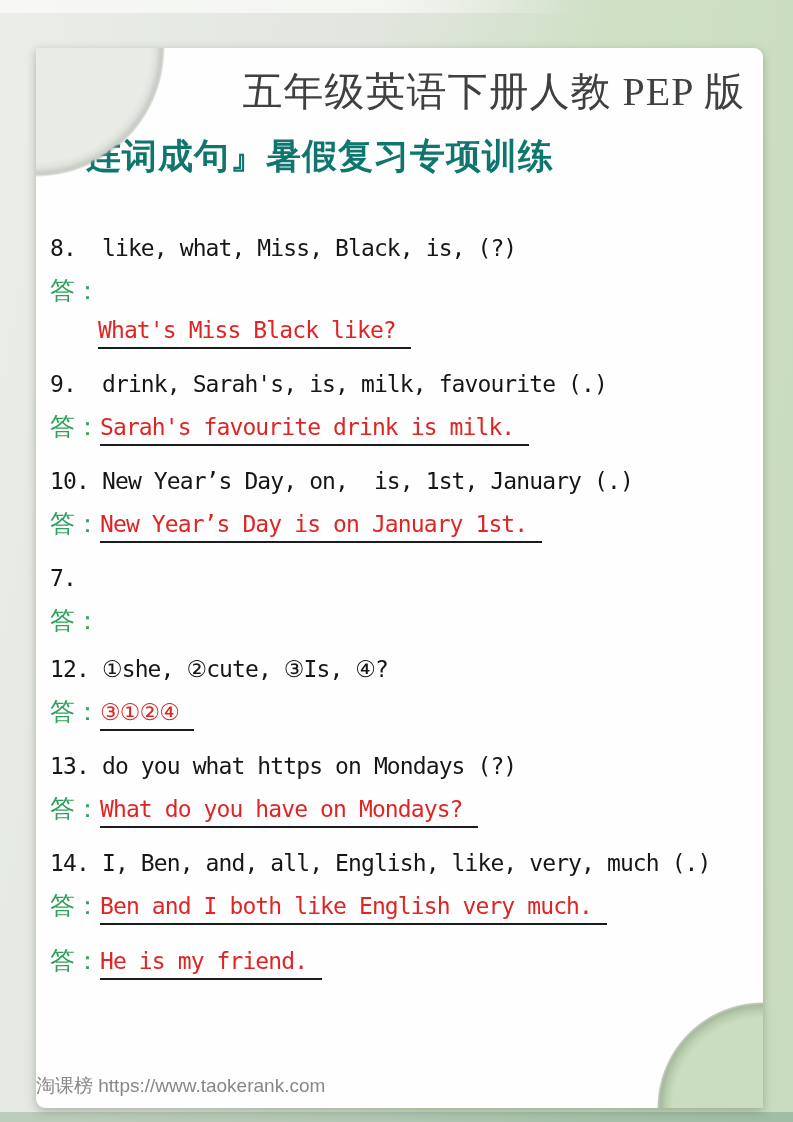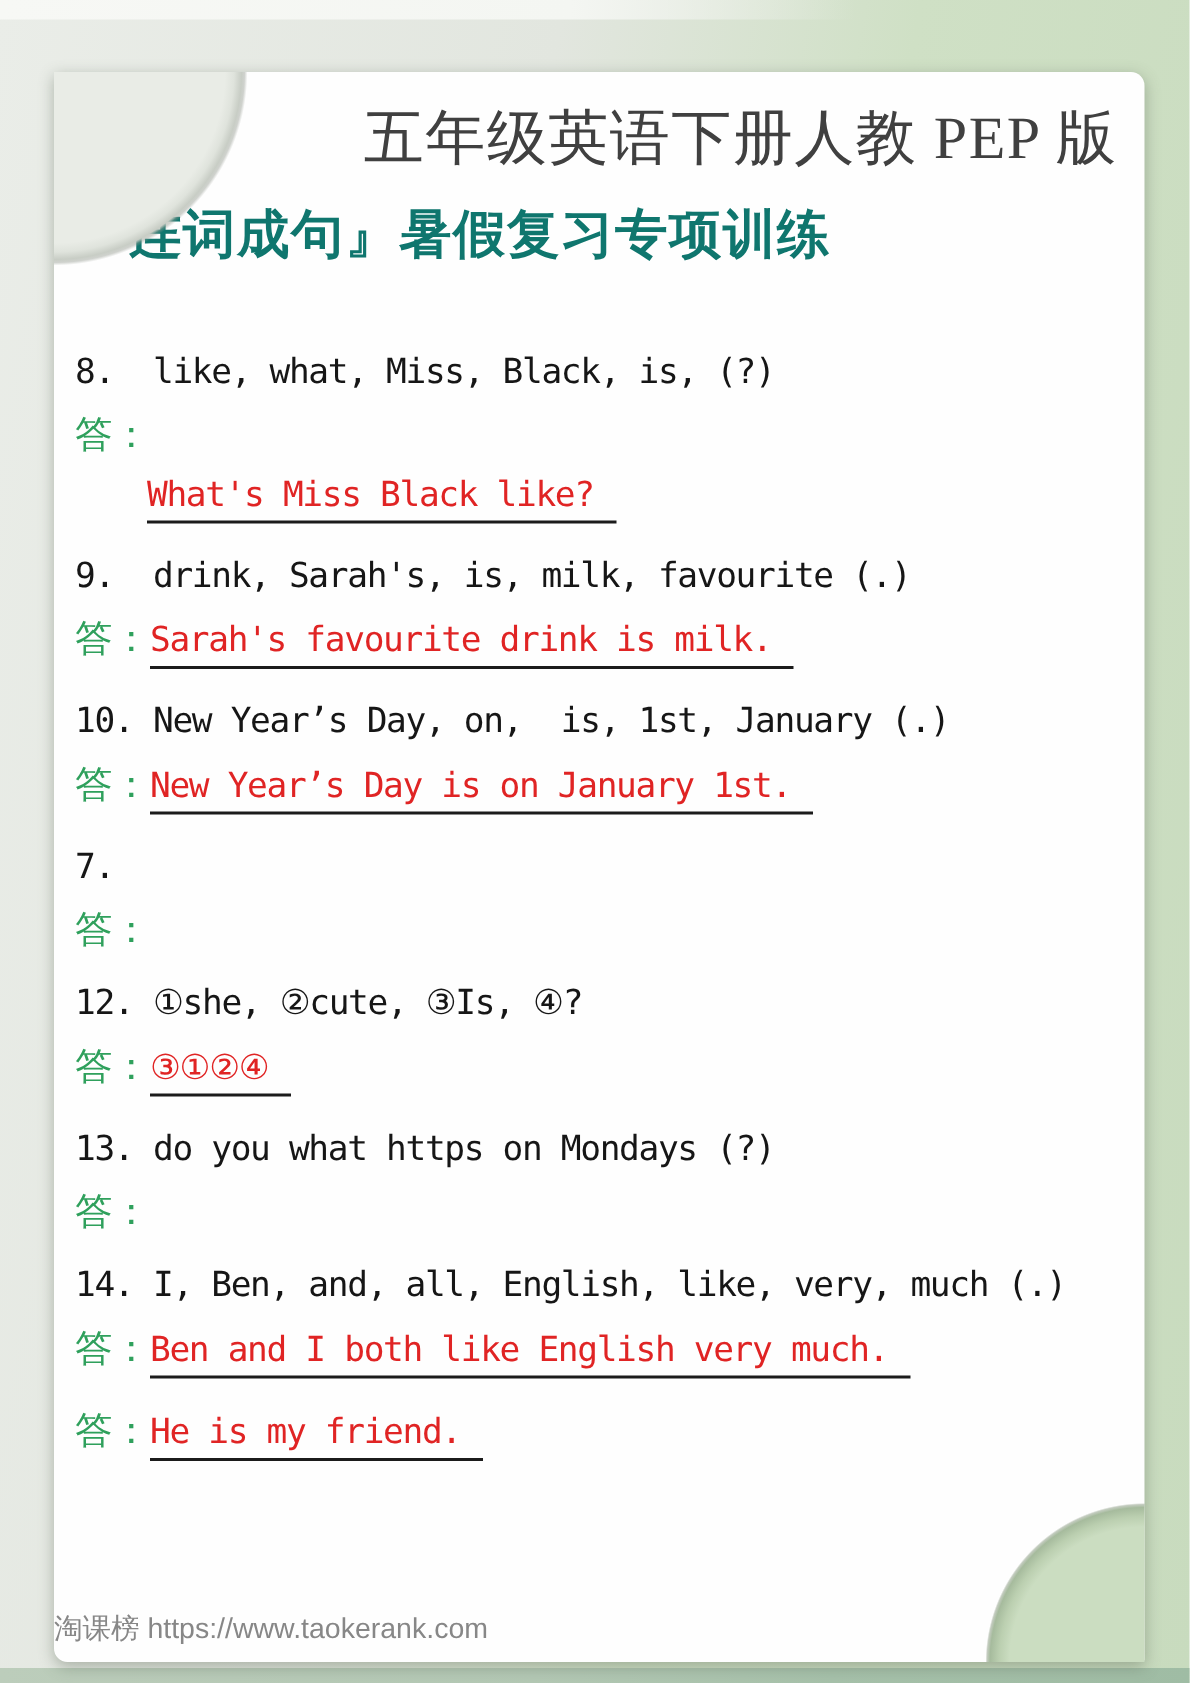--- a/index.html
+++ b/index.html
@@ -159,20 +159,21 @@
       </div>
 
   <div class="q-block">
     <div class="q-line">
       <span class="q-num">13.</span>
       <span class="q-prompt">do you what https on Mondays (?)</span>
     </div>
 
   <div class="a-line">
       <span class="a-label">答：</span>
+      <span class="a-text">What do you have on Mondays?</span>
     </div>
       </div>
 
   <div class="q-block">
     <div class="q-line">
       <span class="q-num">14.</span>
       <span class="q-prompt">I, Ben, and, all, English, like, very, much (.)</span>
     </div>
 
   <div class="a-line">

